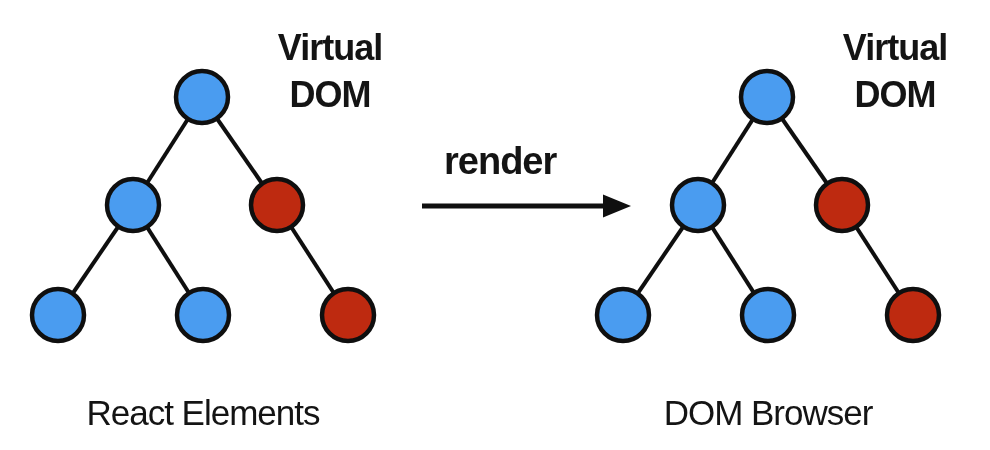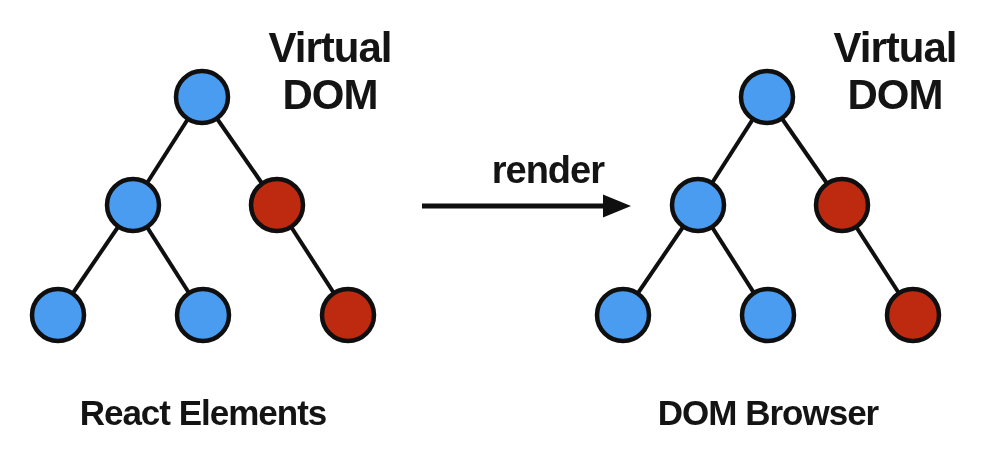--- a/index.html
+++ b/index.html
@@ -18,47 +18,47 @@
   .stage svg.canvas {
     position: absolute;
     left: 0;
     top: 0;
   }
   .title {
     position: absolute;
     top: 24px;
     width: 170px;
     text-align: center;
-    font-size: 42px;
+    font-size: 36px;
     line-height: 47px;
     font-weight: 700;
     letter-spacing: -1px;
     white-space: nowrap;
   }
   #title-left  { left: 245px; }
   #title-right { left: 810px; }
   .render-label {
     position: absolute;
     left: 444px;
-    top: 149px;
+    top: 140px;
     width: 160px;
-    text-align: right;
+    text-align: left;
     font-size: 38px;
     line-height: 42px;
     font-weight: 700;
     letter-spacing: -1px;
   }
   .caption {
     position: absolute;
     top: 392px;
     width: 320px;
     text-align: center;
     font-size: 35px;
     line-height: 42px;
-    font-weight: 700;
+    font-weight: 400;
     letter-spacing: -1px;
     white-space: nowrap;
   }
   #caption-left  { left: 43px; }
   #caption-right { left: 608px; }
 </style>
 </head>
 <body>
 
 <div class="stage" style="background: rgb(255, 255, 255); color: rgb(20, 20, 20);">

